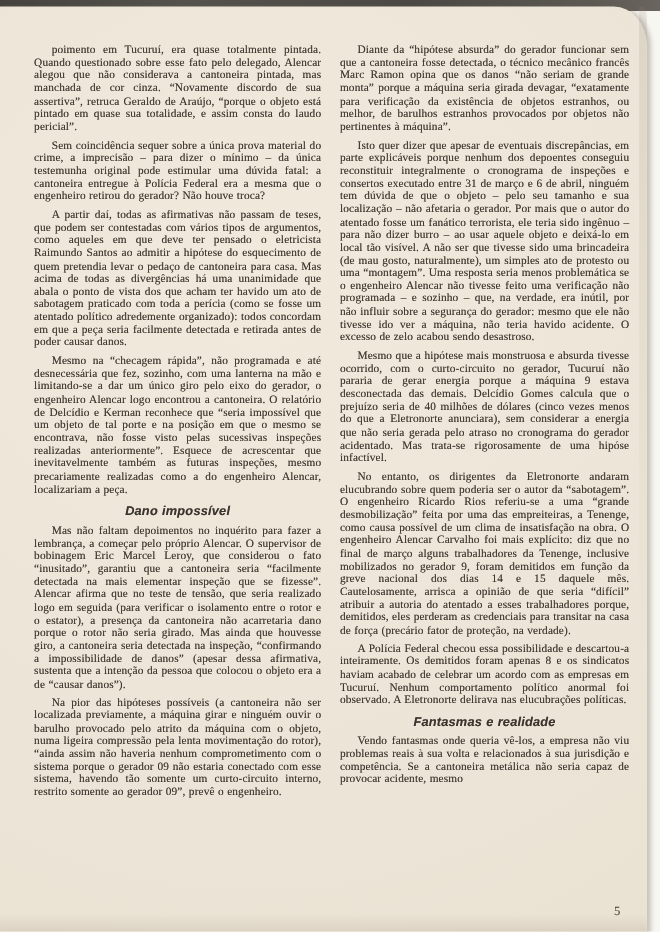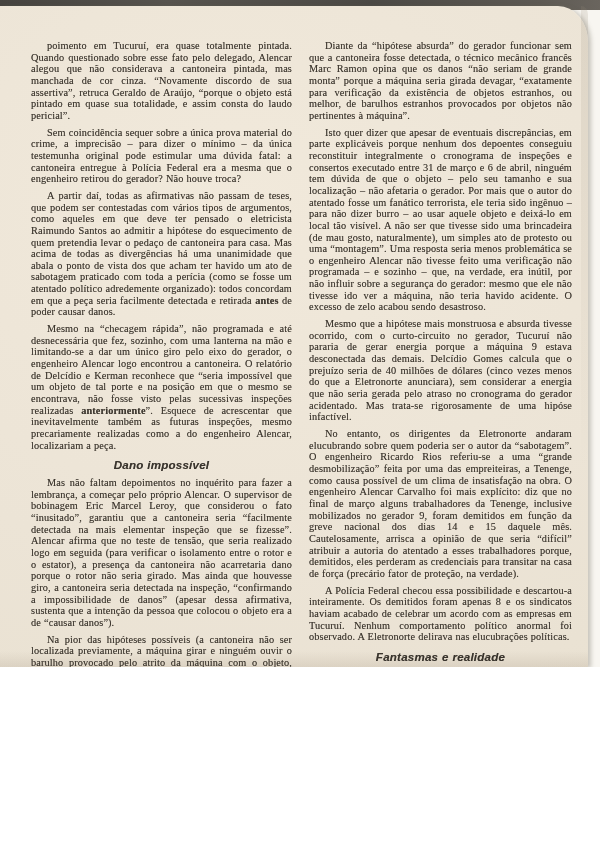--- a/index.html
+++ b/index.html
@@ -1,18 +1,18 @@
 <!DOCTYPE html>
 <html lang="pt"><head>
 <meta charset="utf-8">
 <style>
   html,body{margin:0;padding:0;}
   .frame{
     position:relative;
-    width:600px;height:667px;
+    width:600px;height:847px;
     background:#f8f6f1;
     overflow:hidden;
     font-family:"Liberation Serif", serif;
   }
   .top-strip{
     position:absolute;top:0;left:0;width:100%;height:10px;
     background:linear-gradient(90deg,#45433f,#56534e 28%,#4b4945 62%,#5d5953 90%,#6a655e);
   }
   .paper{
     position:absolute;top:6px;left:0;right:12px;bottom:0;
@@ -42,21 +42,21 @@
   .col p{margin:0 0 5px;text-indent:16px;}
   .col .heading{
     font-family:"Liberation Sans", sans-serif;
     font-size:11.6px;font-weight:700;
     text-align:center;text-indent:0;
     letter-spacing:0.2px;
     margin:8px 0 6px;
     color:#39342d;
     font-style:italic;
   }
-  .bold{font-weight:700;}
+  .bold{font-weight:400;}
   .page-num{
     position:absolute;right:36px;top:823px;
     font-size:11.5px;color:#3d372f;
   }
 </style>
 </head>
 <body>
 
 <div class="frame">
   <div class="top-strip"></div>
@@ -72,16 +72,17 @@
     <p>Na pior das hipóteses possíveis (a cantoneira não ser localizada previamente, a máquina girar e ninguém ouvir o barulho provocado pelo atrito da máquina com o objeto, numa ligeira compressão pela lenta movimentação do rotor), “ainda assim não haveria nenhum comprometimento com o sistema porque o gerador 09 não estaria conectado com esse sistema, havendo tão somente um curto-circuito interno, restrito somente ao gerador 09”, prevê o engenheiro.</p>
   </div>
 
   <div class="col col-right">
     <p>Diante da “hipótese absurda” do gerador funcionar sem que a cantoneira fosse detectada, o técnico mecânico francês Marc Ramon opina que os danos “não seriam de grande monta” porque a máquina seria girada devagar, “exatamente para verificação da existência de objetos estranhos, ou melhor, de barulhos estranhos provocados por objetos não pertinentes à máquina”.</p>
     <p>Isto quer dizer que apesar de eventuais discrepâncias, em parte explicáveis porque nenhum dos depoentes conseguiu reconstituir integralmente o cronograma de inspeções e consertos executado entre 31 de março e 6 de abril, ninguém tem dúvida de que o objeto – pelo seu tamanho e sua localização – não afetaria o gerador. Por mais que o autor do atentado fosse um fanático terrorista, ele teria sido ingênuo – para não dizer burro – ao usar aquele objeto e deixá-lo em local tão visível. A não ser que tivesse sido uma brincadeira (de mau gosto, naturalmente), um simples ato de protesto ou uma “montagem”. Uma resposta seria menos problemática se o engenheiro Alencar não tivesse feito uma verificação não programada – e sozinho – que, na verdade, era inútil, por não influir sobre a segurança do gerador: mesmo que ele não tivesse ido ver a máquina, não teria havido acidente. O excesso de zelo acabou sendo desastroso.</p>
     <p>Mesmo que a hipótese mais monstruosa e absurda tivesse ocorrido, com o curto-circuito no gerador, Tucuruí não pararia de gerar energia porque a máquina 9 estava desconectada das demais. Delcídio Gomes calcula que o prejuízo seria de 40 milhões de dólares (cinco vezes menos do que a Eletronorte anunciara), sem considerar a energia que não seria gerada pelo atraso no cronograma do gerador acidentado. Mas trata-se rigorosamente de uma hipóse infactível.</p>
     <p>No entanto, os dirigentes da Eletronorte andaram elucubrando sobre quem poderia ser o autor da “sabotagem”. O engenheiro Ricardo Rios referiu-se a uma “grande desmobilização” feita por uma das empreiteiras, a Tenenge, como causa possível de um clima de insatisfação na obra. O engenheiro Alencar Carvalho foi mais explícito: diz que no final de março alguns trabalhadores da Tenenge, inclusive mobilizados no gerador 9, foram demitidos em função da greve nacional dos dias 14 e 15 daquele mês. Cautelosamente, arrisca a opinião de que seria “difícil” atribuir a autoria do atentado a esses trabalhadores porque, demitidos, eles perderam as credenciais para transitar na casa de força (precário fator de proteção, na verdade).</p>
     <p>A Polícia Federal checou essa possibilidade e descartou-a inteiramente. Os demitidos foram apenas 8 e os sindicatos haviam acabado de celebrar um acordo com as empresas em Tucuruí. Nenhum comportamento político anormal foi observado. A Eletronorte delirava nas elucubrações políticas.</p>
     <div class="heading">Fantasmas e realidade</div>
+    <p>Vendo fantasmas onde queria vê-los, a empresa não viu problemas reais à sua volta e relacionados à sua jurisdição e competência. Se a cantoneira metálica não seria capaz de provocar acidente, mesmo</p>
   </div>
 
   <div class="page-num">5</div>
 </div>
 
 </body></html>

